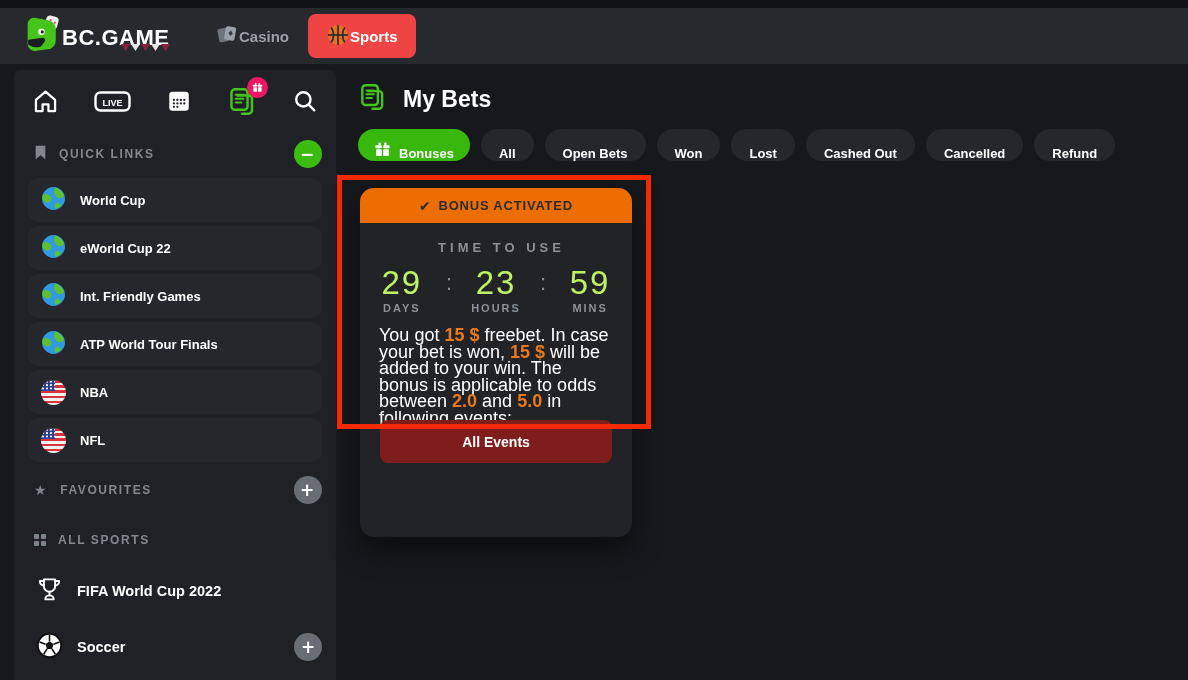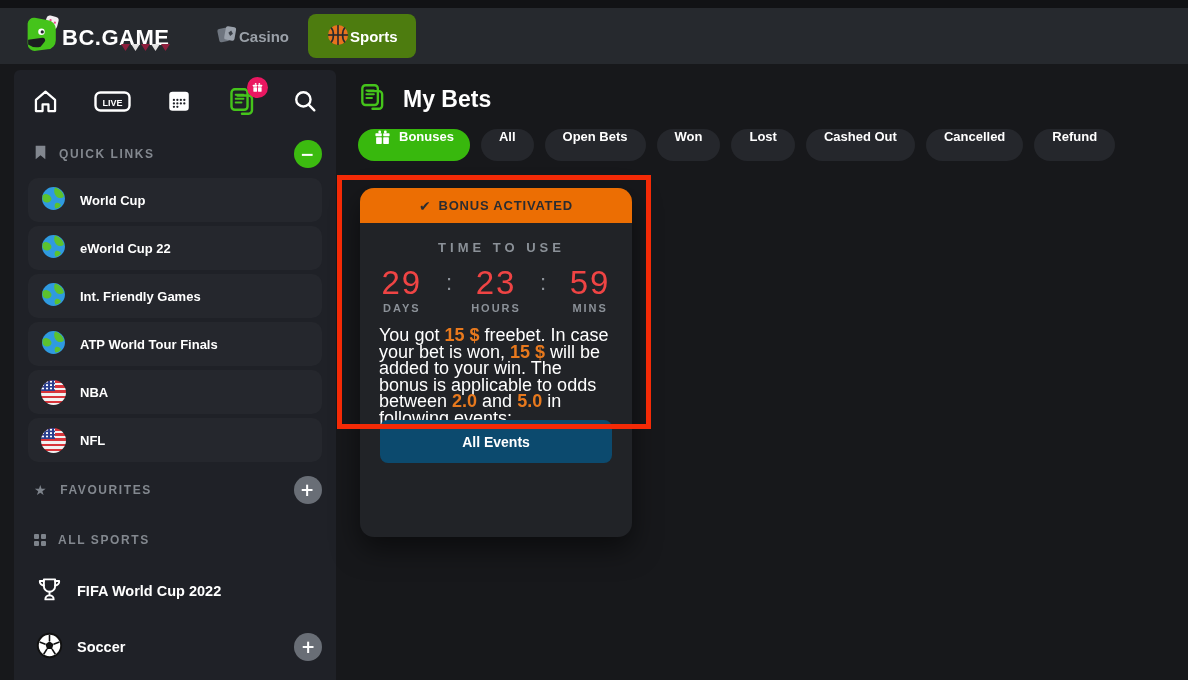--- a/index.html
+++ b/index.html
@@ -13,21 +13,21 @@
   }
   .top-strip { position:absolute; left:0; top:0; width:1188px; height:8px; background:#111215; }
   
   .navbar { position:absolute; left:0; top:8px; width:1188px; height:56px; background:#26292e; }
   .logo { position:absolute; left:20px; top:7px; display:flex; align-items:center; cursor:pointer; }
   .logo-text { font-size:22px; font-weight:800; letter-spacing:.5px; color:#fff; position:relative; }
   .bunting { position:absolute; right:-2px; bottom:-8px; }
   .nav-tab { position:absolute; top:6px; height:44px; display:flex; align-items:center; 
              padding:0 18px; border-radius:8px; font-size:15px; cursor:pointer; }
   .nav-tab.casino { left:196px; color:#9aa0a8; font-weight:600; }
-  .nav-tab.sports { left:308px; background:#4d7c0f; color:#fff; font-weight:700; }
+  .nav-tab.sports { left:308px; background:#ef4444; color:#fff; font-weight:700; }
   
   .sidebar { position:absolute; left:14px; top:70px; width:322px; height:610px;
              background:#1f2127; border-radius:6px 6px 0 0; padding:14px 0 0 0; }
   .icon-row { display:flex; align-items:center; justify-content:space-between; padding:0 18px; height:34px; }
   .icon-btn { position:relative; display:flex; align-items:center; justify-content:center; cursor:pointer; }
   .badge { position:absolute; top:-9px; right:-11px; width:21px; height:21px; border-radius:50%;
            background:#ea1761; display:flex; align-items:center; justify-content:center; }
   .section-header { display:flex; align-items:center; gap:12px; padding:0 14px 0 20px; height:28px;
                     color:#83888f; font-size:12px; font-weight:700; letter-spacing:1.6px; }
   .section-header .spacer { flex:1; }
@@ -48,38 +48,38 @@
   .mt14{margin-top:14px;} .mt22{margin-top:22px;} .mt26{margin-top:26px;}
   
   .flag-icon { width:25px; height:25px; border-radius:50%; overflow:hidden; position:relative; flex:0 0 25px;
     background:repeating-linear-gradient(180deg,#d8353b 0 2.6px,#f2f2f2 2.6px 5.2px); }
   .flag-icon::before { content:""; position:absolute; left:0; top:0; width:54%; height:46%; background:#2b3f8e;
     background-image:radial-gradient(#fff .8px, transparent 1.1px); background-size:4px 3.4px; }
   
   .page-title { position:absolute; left:358px; top:82px; display:flex; align-items:center; gap:16px; }
   .page-title .txt { font-size:23px; font-weight:800; color:#fff; }
   .filters { position:absolute; left:358px; top:129px; display:flex; gap:11px; }
-  .chip { height:32px; border-radius:16px; background:#25272c; display:flex; align-items:flex-start; gap:8px;
+  .chip { height:32px; border-radius:16px; background:#25272c; display:flex; align-items:flex-end; gap:8px;
           padding:0 18px; font-size:13px; font-weight:700; color:#fff; cursor:pointer; white-space:nowrap; }
   .chip.active { background:#38b80d; padding:0 16px; }
   
   .bonus-card { position:absolute; left:360px; top:188px; width:272px; height:349px;
                 background:#212327; border-radius:14px; box-shadow:0 12px 28px rgba(0,0,0,.5); }
   .card-header { height:35px; background:#ec6e03; border-radius:14px 14px 0 0; display:flex; align-items:center;
                  justify-content:center; gap:7px; color:#2b2c30; font-size:13px; font-weight:600; letter-spacing:.8px; }
   .card-header .check { font-family:"DejaVu Sans",sans-serif; font-size:14px; font-weight:700; }
   .timer-title { margin-top:17px; text-align:center; color:#8b9198; font-size:13px; font-weight:700; letter-spacing:4px;margin-left:11px; }
   .countdown { margin-top:10px; display:flex; justify-content:center; gap:16px; }
   .cd-unit { text-align:center; min-width:56px; }
-  .cd-num { font-size:33px; font-weight:500; color:#ef4444; letter-spacing:2px; line-height:36px; }
+  .cd-num { font-size:33px; font-weight:500; color:#bef264; letter-spacing:2px; line-height:36px; }
   .cd-label { margin-top:1px; font-size:11px; font-weight:600; color:#8b9198; letter-spacing:2px; }
   .cd-colon { font-size:22px; color:#8b9198; line-height:36px; }
   .desc { margin:13px 19px 4px 19px; font-size:18px; line-height:16.5px; color:#fff; }
   .desc .hl { color:#e8791d; font-weight:700; }
-  .all-events { position:absolute; left:20px; top:232px; width:232px; height:43px; background:#0c4a6e;
+  .all-events { position:absolute; left:20px; top:232px; width:232px; height:43px; background:#7f1d1d;
                 border-radius:8px; display:flex; align-items:center; justify-content:center;
                 font-size:14px; font-weight:700; color:#fff; cursor:pointer; }
   .annotation { position:absolute; left:337px; top:175px; width:314px; height:254px;
                 border:5px solid #f42a06; pointer-events:none; z-index:10; }
 </style>
 </head>
 <body>
 
 <div class="top-strip"></div>
 

